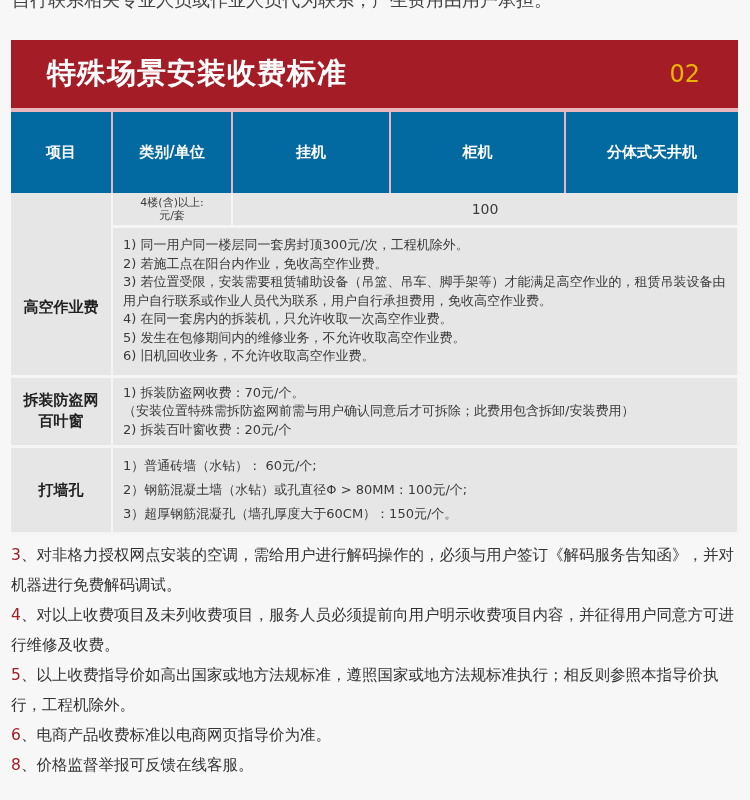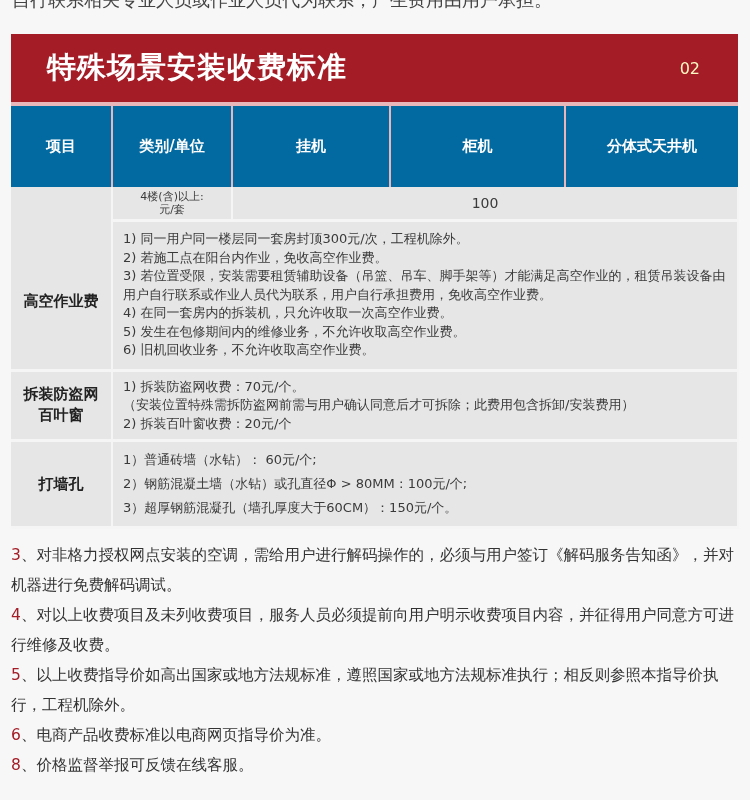--- a/index.html
+++ b/index.html
@@ -8,30 +8,30 @@
     background: #f7f7f7;
     font-family: "DejaVu Sans", "Liberation Sans", sans-serif;
     color: #333;
     position: relative;
   }
   .top-text {
     position: absolute; left: 12px; top: -12px;
     font-size: 18px; color: #444; white-space: nowrap;
   }
   .table-wrap {
-    position: absolute; left: 11px; top: 34px; width: 727px;
+    position: absolute; left: 11px; top: 40px; width: 727px;
   }
   .title-bar {
     height: 70px; background: #a31c26;
     display: flex; align-items: center; justify-content: space-between;
     padding: 0 38px 0 36px;
     border-bottom: 2px solid #e9b7ba;
   }
   .title-bar .title { color: #fff; font-size: 29px; font-weight: bold; letter-spacing: 1px; }
-  .title-bar .num { color: #fef9c3; font-size: 16px; }
+  .title-bar .num { color: #eab308; font-size: 24px; }
   table { width: 727px; border-collapse: collapse; table-layout: fixed; }
   th {
     background: #0369a1; color: #fff; font-size: 15px; font-weight: bold;
     height: 82px; border-right: 2px solid #e9b7ba; border-top: 2px solid #e9b7ba;
   }
   th:last-child { border-right: none; }
   td {
     background: #e6e6e6; font-size: 13px; color: #3a3a3a;
     border-right: 2px solid #f5f5f5; border-bottom: 3px solid #f5f5f5;
     vertical-align: middle;

